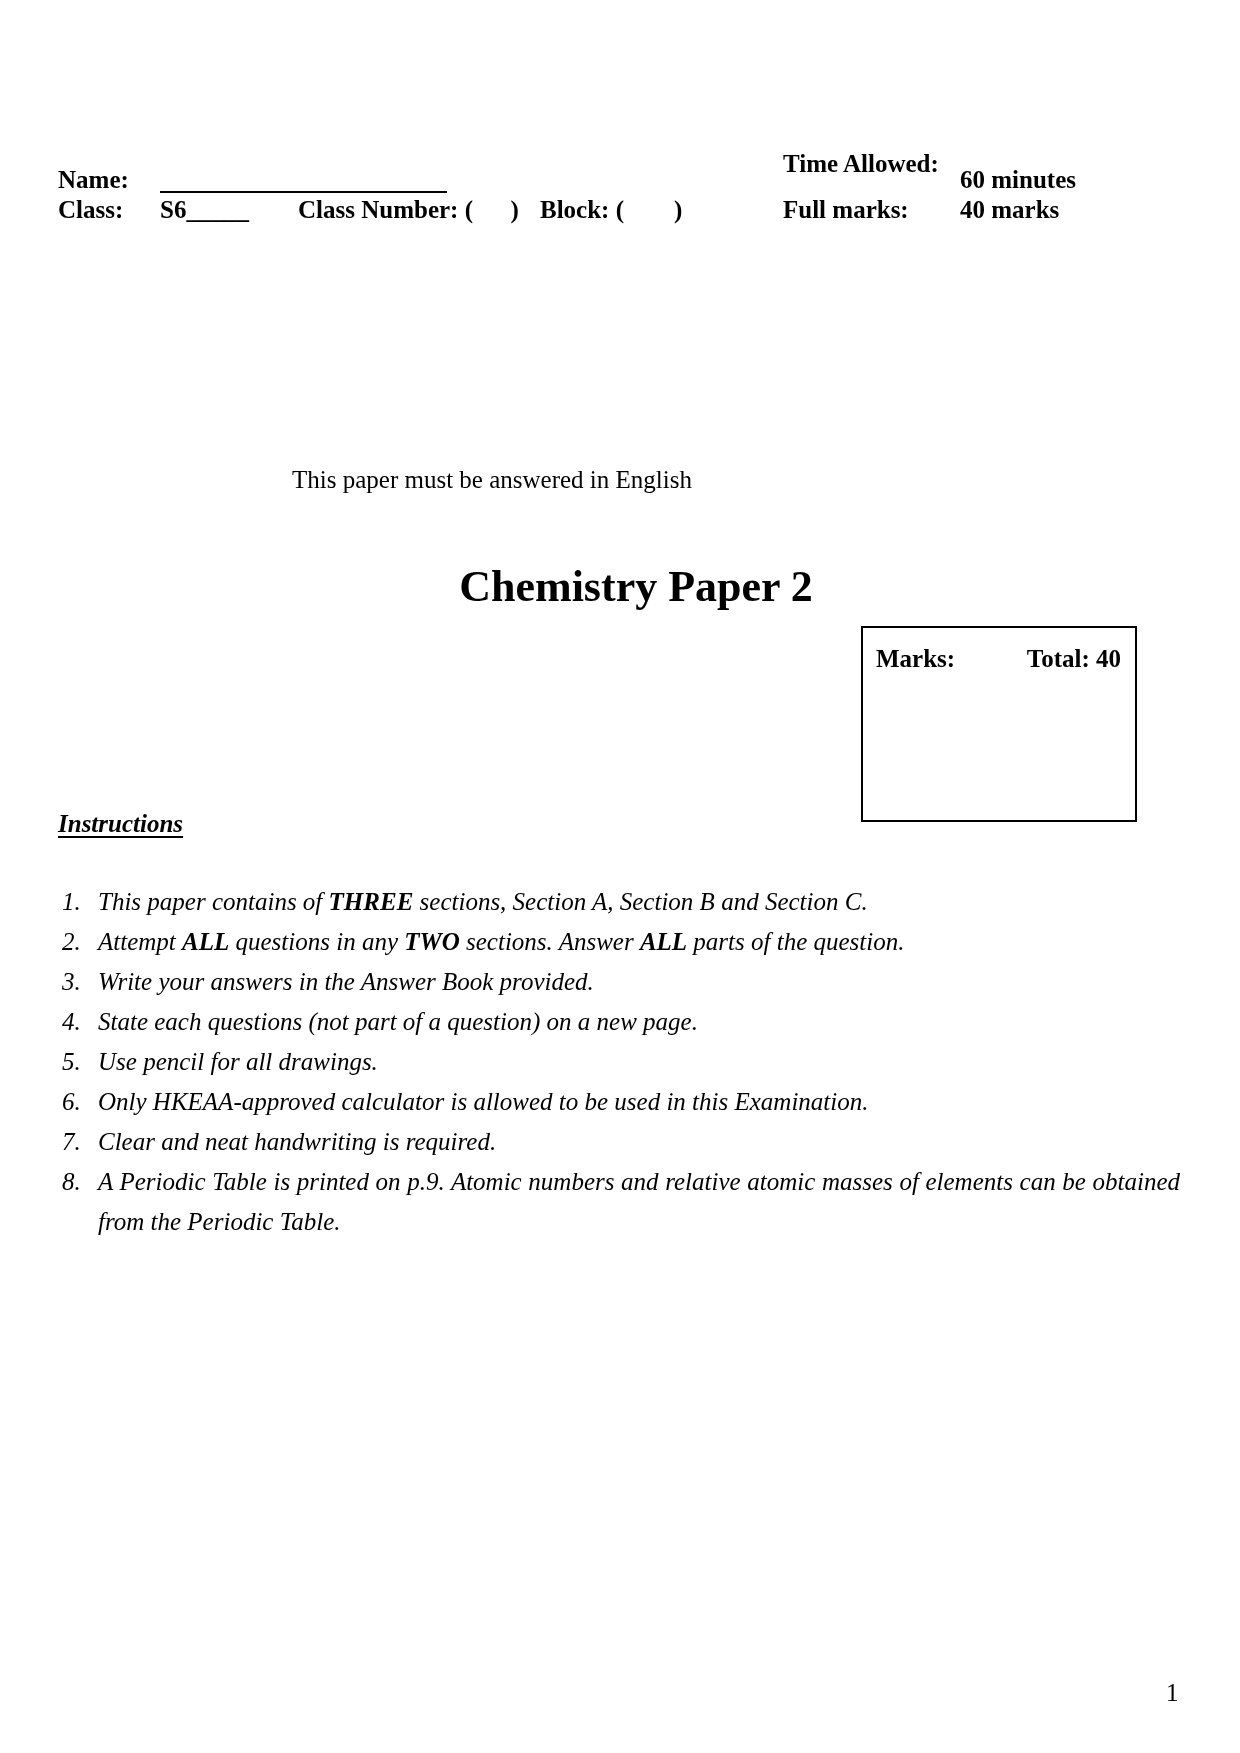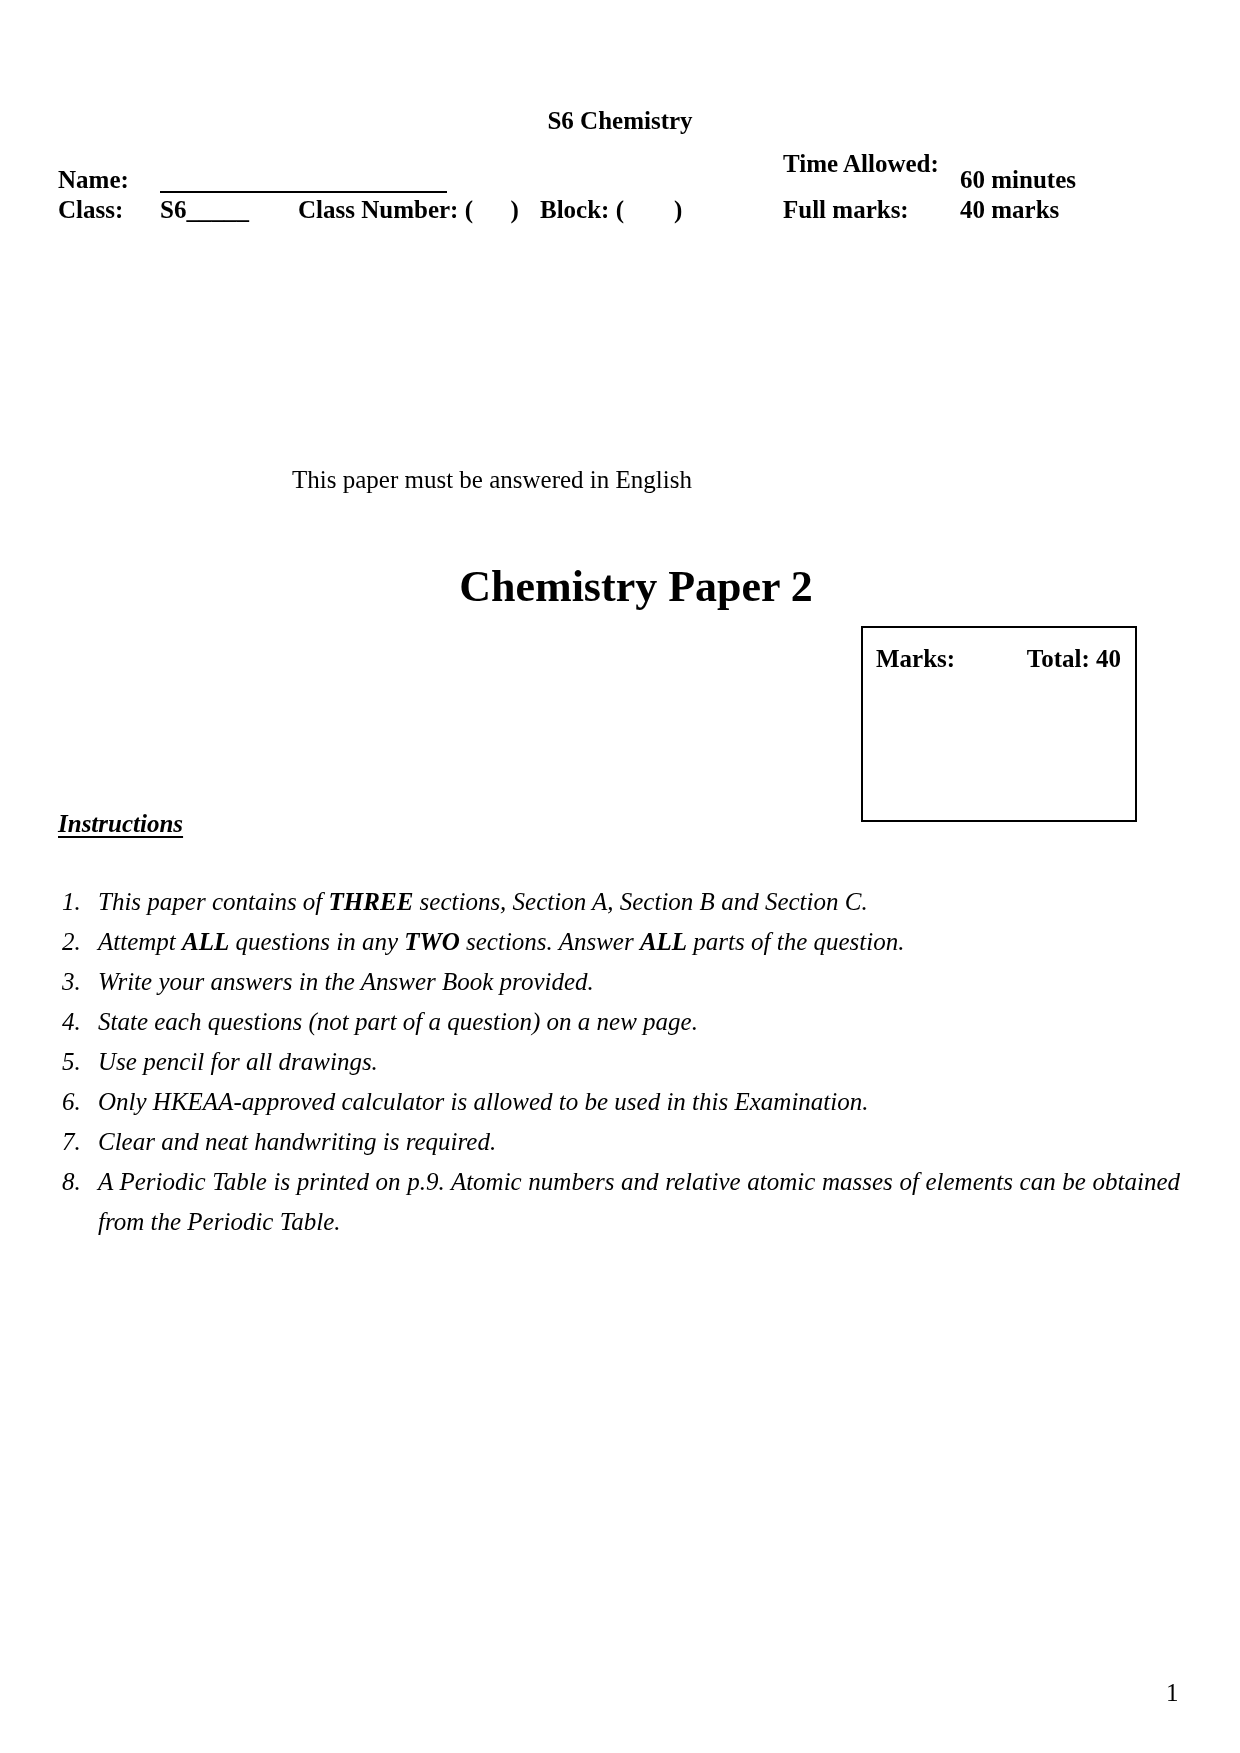--- a/index.html
+++ b/index.html
@@ -110,21 +110,20 @@
     font-size: 25px;
     line-height: 30px;
   }
 </style>
 </head>
 <body>
 
 <div class="page">
 
   <div class="header-center">
-    <div>S6 Chemistry</div>
   </div>
 
   <span class="fieldrow" style="left:58px; top:165px;">Name:</span>
   <div class="name-underline"></div>
   <span class="fieldrow" style="left:783px; top:149px;">Time Allowed:</span>
   <span class="fieldrow" style="left:960px; top:165px;">60 minutes</span>
 
   <span class="fieldrow" style="left:58px; top:195px;">Class:</span>
   <span class="fieldrow" style="left:160px; top:195px;">S6_____</span>
   <span class="fieldrow" style="left:298px; top:195px;">Class Number: (      )</span>

